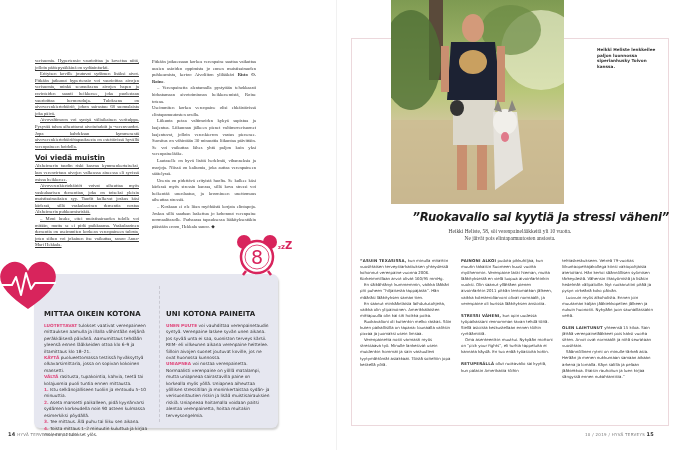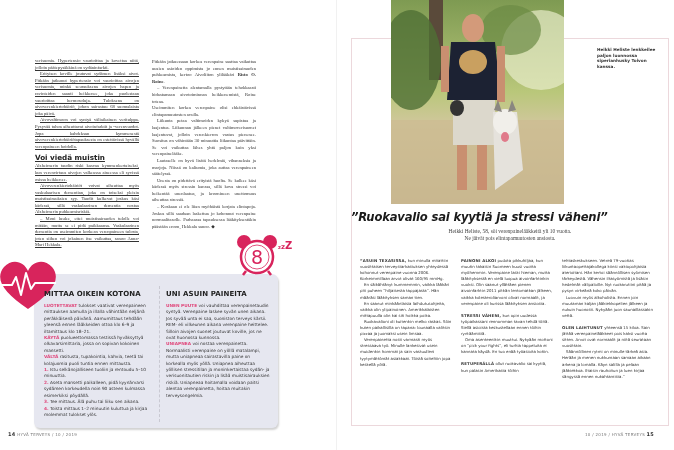--- a/index.html
+++ b/index.html
@@ -8,35 +8,35 @@
   .page-right { position:absolute; left:337px; top:0; width:337px; height:450px; }
   .spine { position:absolute; left:336px; top:0; width:1px; height:450px; background:#f1f1f1; }
 
   .serif-col { position:absolute; font-family:"Liberation Serif", serif; font-size:4.6px; line-height:6.6px; color:#333; text-align:justify; }
   .serif-col p { margin:0; text-indent:5px; }
   .serif-col p.noindent { text-indent:0; }
   .serif-col h3 { font-family:"DejaVu Sans", sans-serif; font-size:7.2px; line-height:9px; font-weight:bold; margin:3px 0 1px 0; color:#222; }
   .serif-col b { font-weight:bold; }
   .panel { position:absolute; left:34px; top:274px; width:244px; height:154px; background:#e6e7f0; border-radius:6px; box-shadow:1px 2px 2px rgba(0,0,0,0.18); }
   .panel-divider { position:absolute; left:159px; top:286px; width:0; height:136px; border-left:1px dashed #c9c9d2; }
-  .box-col { position:absolute; font-family:"DejaVu Sans", sans-serif; font-size:4.3px; line-height:6.4px; color:#333; }
+  .box-col { position:absolute; font-family:"DejaVu Sans", sans-serif; font-size:4.3px; line-height:6.4px; color:#333;margin-top:20px; }
   .box-col h4 { font-family:"DejaVu Sans", sans-serif; font-size:7px; line-height:9px; font-weight:bold; margin:0 0 4px 0; color:#222; letter-spacing:0.1px; }
   .box-col p { margin:0; }
   .pink { color:#e0467a; font-weight:bold; }
   .heart { position:absolute; left:-2px; top:255px; width:60px; height:60px; }
   .clock { position:absolute; left:236px; top:234px; width:42px; height:42px; }
   .zz { position:absolute; left:278px; top:234px; color:#d8245c; font-family:"DejaVu Sans", sans-serif; font-weight:bold; }
   .folio-left { position:absolute; left:8px; top:431px; font-family:"DejaVu Sans", sans-serif; font-size:4px; color:#777; letter-spacing:0.3px; }
   .folio-left b { color:#333; font-size:5px; }
 
   
   .frame { position:absolute; left:351px; top:38px; width:316px; height:386px; border:1px solid #ecd8dc; background:#fff; }
   .photo { position:absolute; left:391px; top:0; width:173px; height:204px; overflow:hidden; }
   .caption { position:absolute; left:597px; top:47px; width:60px; font-family:"DejaVu Sans", sans-serif; font-size:4.2px; line-height:5.6px; font-weight:bold; color:#333; }
-  .quote-title { position:absolute; left:351px; top:210px; width:318px; text-align:left; font-family:"DejaVu Sans", sans-serif; font-style:italic; font-size:11.6px; font-weight:bold; color:#1a1a1a; letter-spacing:-0.2px; }
+  .quote-title { position:absolute; left:351px; top:210px; width:318px; text-align:right; font-family:"DejaVu Sans", sans-serif; font-style:italic; font-size:11.6px; font-weight:bold; color:#1a1a1a; letter-spacing:-0.2px; }
   .lede { position:absolute; left:351px; top:228px; width:318px; text-align:center; font-family:"Liberation Serif", serif; font-size:5.4px; line-height:7.4px; color:#444; }
   .sans-col { position:absolute; font-family:"DejaVu Sans", sans-serif; font-size:3.9px; line-height:6.1px; color:#333; }
   .sans-col p { margin:0; text-indent:4px; }
   .sans-col p.noindent { text-indent:0; }
   .sans-col p.gap { margin-top:6px; }
   .sans-col b { font-weight:bold; letter-spacing:0.2px; }
   .folio-right { position:absolute; left:585px; top:431px; font-family:"DejaVu Sans", sans-serif; font-size:4px; color:#777; letter-spacing:0.3px; }
   .folio-right b { color:#333; font-size:5px; }
 </style>
 </head>
@@ -90,21 +90,21 @@
   <p><span class="pink">LUOTETTAVAT</span><span> tulokset vaativat verenpaineen mittauksen aamulla ja illalla vähintään neljänä peräkkäisenä päivänä. Aamumittaus tehdään yleensä ennen lääkkeiden ottoa klo 6–9 ja iltamittaus klo 18–21.</span></p>
   <p><span class="pink">KÄYTÄ</span><span> puolueettomassa testissä hyväksyttyä olkavarsimittaria, jossa on sopivan kokoinen mansetti.</span></p>
   <p><span class="pink">VÄLTÄ</span><span> rasitusta, tupakointia, kahvia, teetä tai kolajuomia puoli tuntia ennen mittausta.</span></p>
   <p><span class="pink">1.</span><span> Istu selkänojalliseen tuoliin ja rentoudu 5–10 minuuttia.</span></p>
   <p><span class="pink">2.</span><span> Aseta mansetti paikalleen, pidä kyynärvarsi sydämen korkeudella noin 90 asteen kulmassa esimerkiksi pöydällä.</span></p>
   <p><span class="pink">3.</span><span> Tee mittaus. Älä puhu tai liiku sen aikana.</span></p>
   <p><span class="pink">4.</span><span> Toista mittaus 1–2 minuutin kuluttua ja kirjaa molemmat tulokset ylös.</span></p>
 </div>
 
 <div class="box-col" style="left:166px; top:290px; width:104px;">
-  <h4>UNI ASUIN PAINEITA</h4>
+  <h4>UNI KOTONA PAINEITA</h4>
   <p><span class="pink">UNEN PUUTE</span><span> voi vauhdittaa verenpainetaudin syntyä. Verenpaine laskee syvän unen aikana. Jos syvää unta ei saa, suoniston terveys kärsii. REM- eli vilkeunen aikana verenpaine heittelee. Silloin aivojen suonet joutuvat koville, jos ne ovat huonossa kunnossa.</span></p>
   <p><span class="pink">UNIAPNEA</span><span> voi nostaa verenpainetta. Normaalisti verenpaine on yöllä matalampi, mutta uniapneaa sairastavilla paine on korkealla myös yöllä. Uniapnea aiheuttaa yöllisen stressitilan ja moninkertaistaa sydän- ja verisuonitautien riskin ja lisää muistisairauksien riskiä. Uniapneaa hoitamalla voidaan paitsi alentaa verenpainetta, hoitaa muitakin terveysongelmia.</span></p>
 </div>
 
 <div class="folio-left"><b>14</b> <span>HYVÄ TERVEYS / 10 / 2019</span></div>
 
 <div class="frame"></div>
 
 <svg class="photo" viewBox="0 0 173 204" preserveAspectRatio="none">
   <defs>

